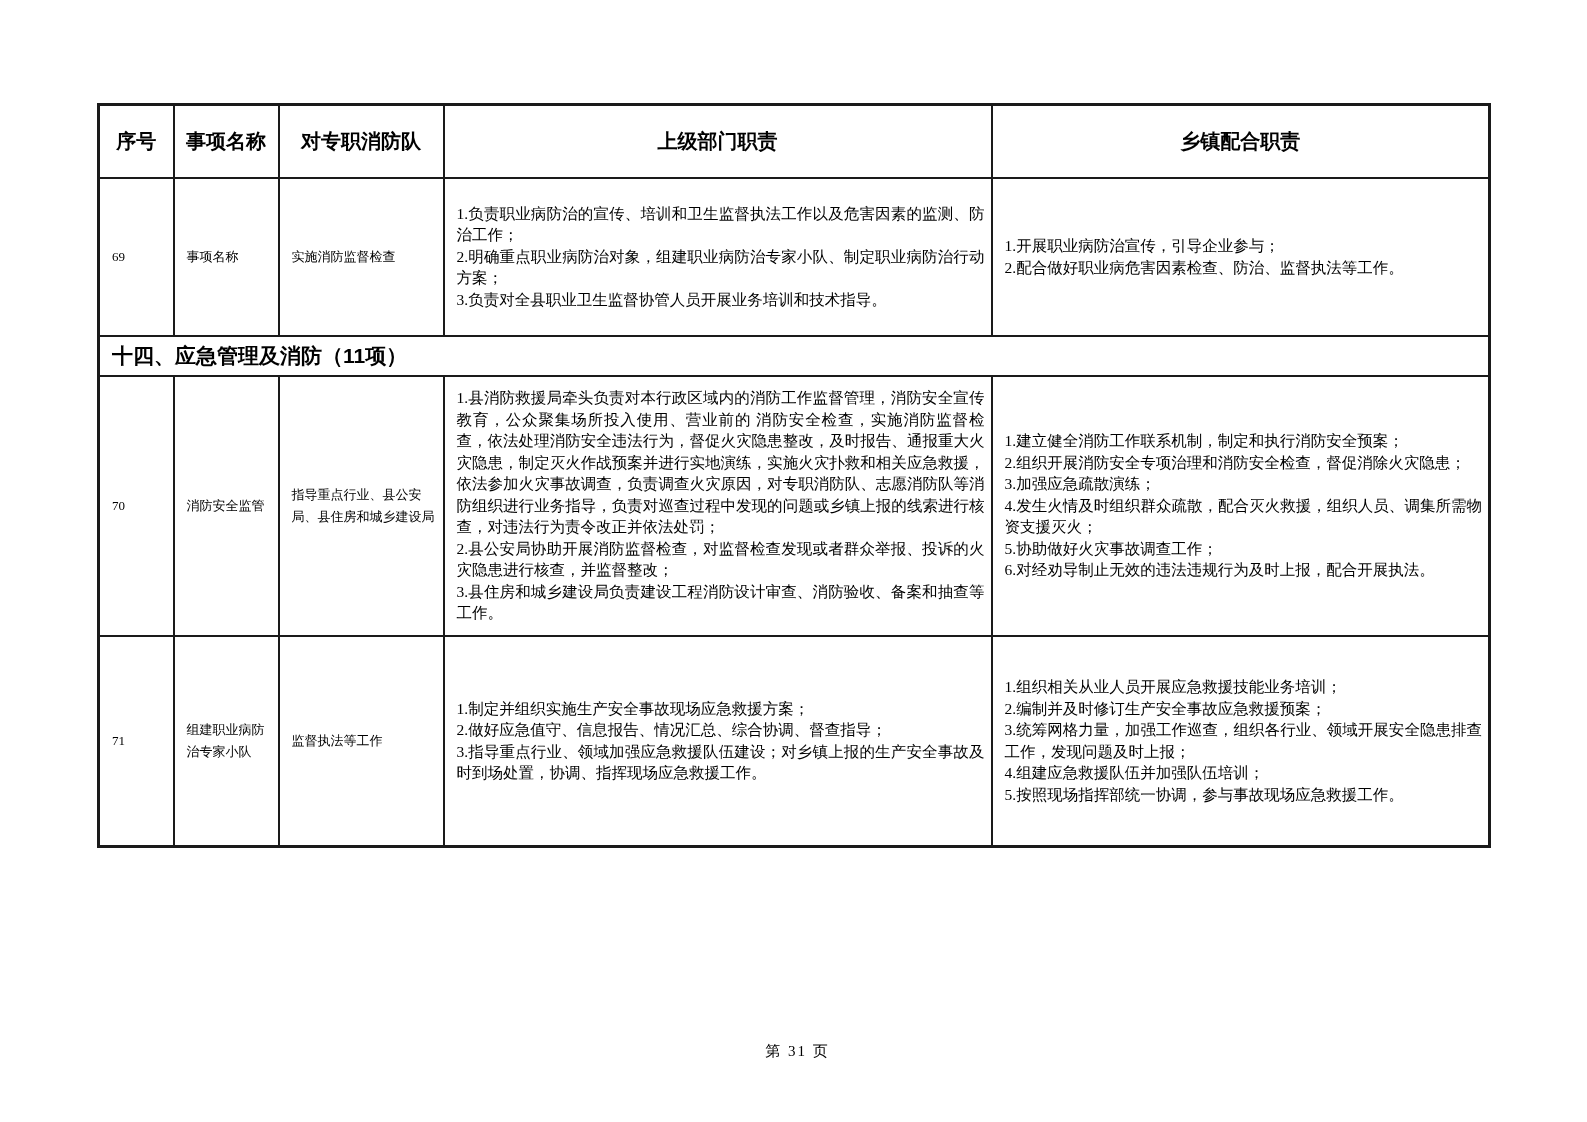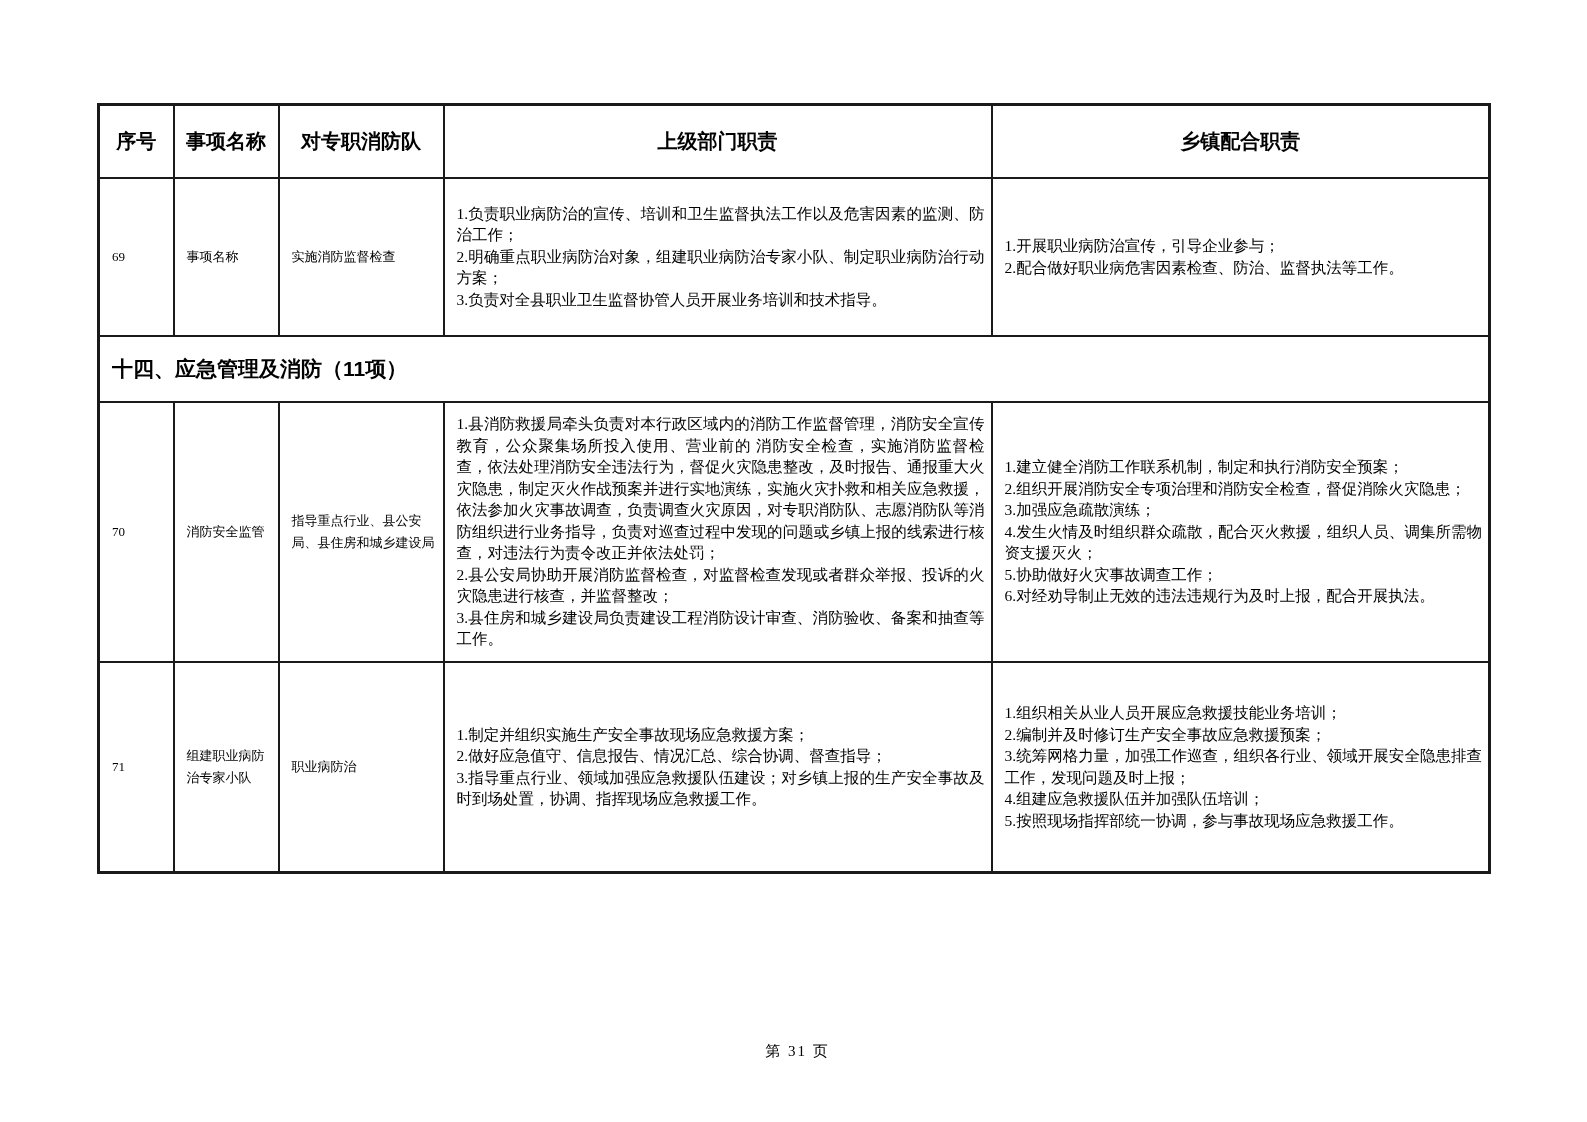--- a/index.html
+++ b/index.html
@@ -88,41 +88,41 @@
     <tr style="height:158px">
       <td class="cell-center">69</td>
       <td class="cell-center">事项名称</td>
       <td class="cell-center">实施消防监督检查</td>
       <td class="cell-duties">1.负责职业病防治的宣传、培训和卫生监督执法工作以及危害因素的监测、防治工作；
 2.明确重点职业病防治对象，组建职业病防治专家小队、制定职业病防治行动方案；
 3.负责对全县职业卫生监督协管人员开展业务培训和技术指导。</td>
       <td class="cell-duties">1.开展职业病防治宣传，引导企业参与；
 2.配合做好职业病危害因素检查、防治、监督执法等工作。</td>
     </tr>
-    <tr style="height:66px">
+    <tr style="height:40px">
       <td class="section-cell" colspan="5">十四、应急管理及消防（11项）</td>
     </tr>
     <tr style="height:260px">
       <td class="cell-center">70</td>
       <td class="cell-center">消防安全监管</td>
       <td class="cell-center">指导重点行业、县公安局、县住房和城乡建设局</td>
       <td class="cell-duties">1.县消防救援局牵头负责对本行政区域内的消防工作监督管理，消防安全宣传教育，公众聚集场所投入使用、营业前的 消防安全检查，实施消防监督检查，依法处理消防安全违法行为，督促火灾隐患整改，及时报告、通报重大火灾隐患，制定灭火作战预案并进行实地演练，实施火灾扑救和相关应急救援，依法参加火灾事故调查，负责调查火灾原因，对专职消防队、志愿消防队等消防组织进行业务指导，负责对巡查过程中发现的问题或乡镇上报的线索进行核查，对违法行为责令改正并依法处罚；
 2.县公安局协助开展消防监督检查，对监督检查发现或者群众举报、投诉的火灾隐患进行核查，并监督整改；
 3.县住房和城乡建设局负责建设工程消防设计审查、消防验收、备案和抽查等工作。</td>
       <td class="cell-duties">1.建立健全消防工作联系机制，制定和执行消防安全预案；
 2.组织开展消防安全专项治理和消防安全检查，督促消除火灾隐患；
 3.加强应急疏散演练；
 4.发生火情及时组织群众疏散，配合灭火救援，组织人员、调集所需物资支援灭火；
 5.协助做好火灾事故调查工作；
 6.对经劝导制止无效的违法违规行为及时上报，配合开展执法。</td>
     </tr>
     <tr style="height:211px">
       <td class="cell-center">71</td>
       <td class="cell-center">组建职业病防治专家小队</td>
-      <td class="cell-center">职业病防治</td>
+      <td class="cell-center">监督执法等工作</td>
       <td class="cell-duties">1.制定并组织实施生产安全事故现场应急救援方案；
 2.做好应急值守、信息报告、情况汇总、综合协调、督查指导；
 3.指导重点行业、领域加强应急救援队伍建设；对乡镇上报的生产安全事故及时到场处置，协调、指挥现场应急救援工作。</td>
       <td class="cell-duties">1.组织相关从业人员开展应急救援技能业务培训；
 2.编制并及时修订生产安全事故应急救援预案；
 3.统筹网格力量，加强工作巡查，组织各行业、领域开展安全隐患排查工作，发现问题及时上报；
 4.组建应急救援队伍并加强队伍培训；
 5.按照现场指挥部统一协调，参与事故现场应急救援工作。</td>
     </tr>
   </tbody>

